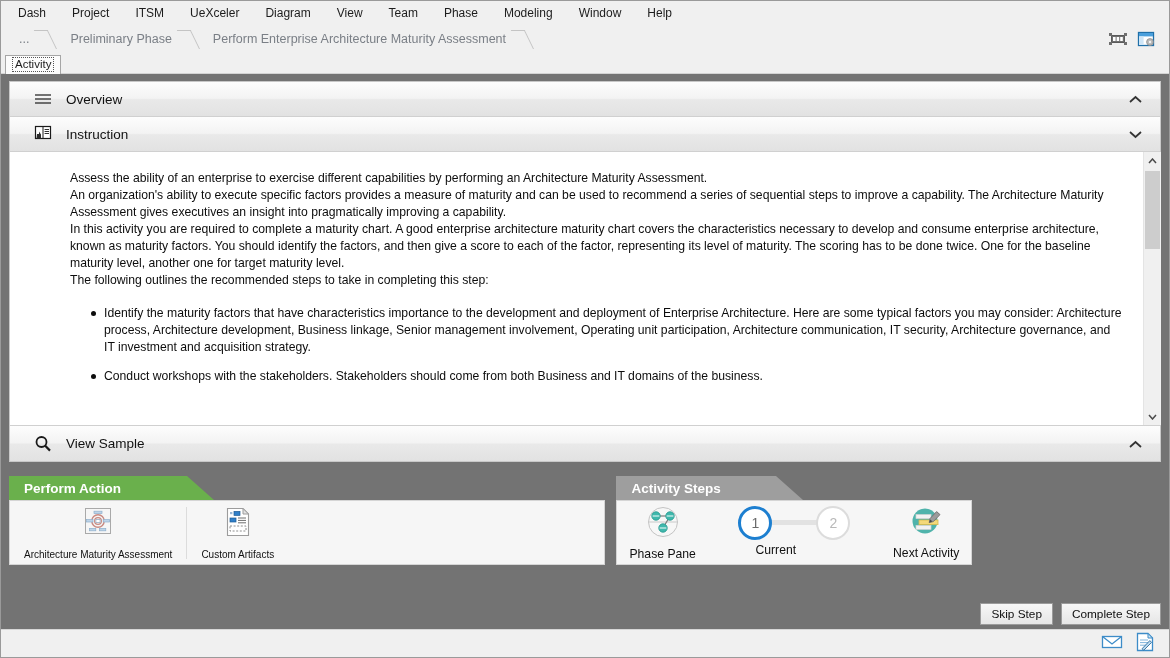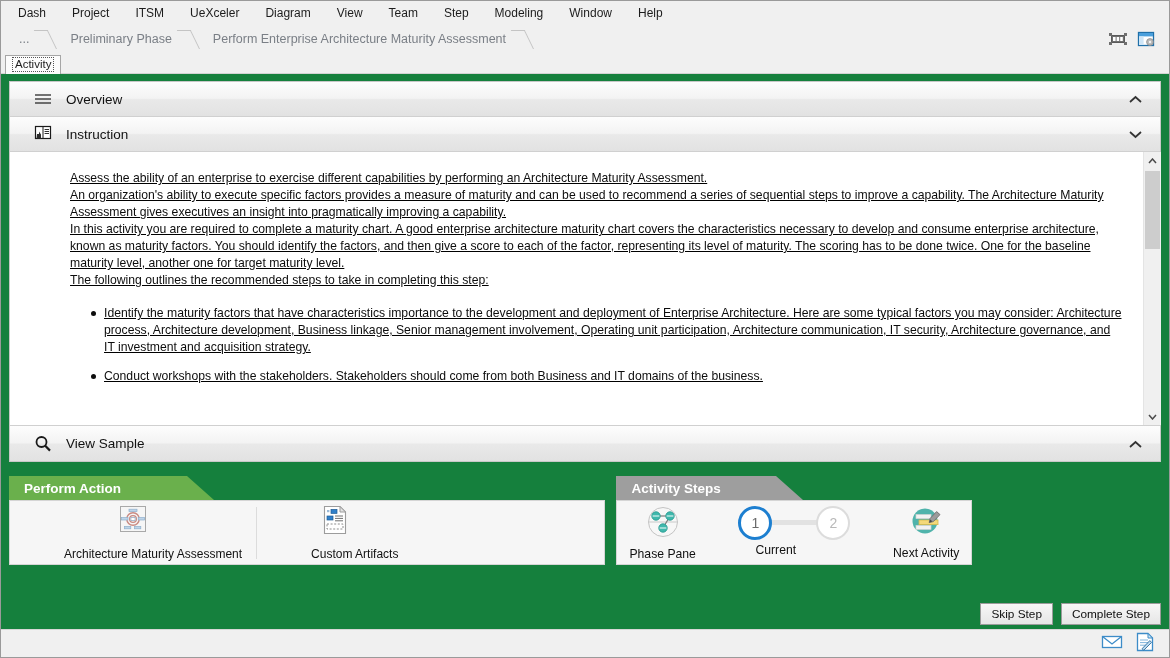--- a/index.html
+++ b/index.html
@@ -158,21 +158,21 @@
     border: 1px dotted #555;
     padding: 0px 2px;
     margin: -1px -3px;
     display: inline-block;
     text-align: center;
   }
 
   
   .body-wrap {
     flex: 1 1 auto;
-    background: #15803d;
+    background: #737373;
     padding: 7px 8px 0 8px;
     display: flex;
     flex-direction: column;
     min-height: 0;
   }
   .panel-stack {
     border: 1px solid #c8c8c8;
     background: #ffffff;
     display: flex;
     flex-direction: column;
@@ -204,21 +204,20 @@
   }
 
   
   .instr-body {
     position: relative;
     background: #ffffff;
     height: 274px;
     display: flex;
     flex: 0 0 auto;
     border-bottom: 1px solid #d0d0d0;
-    text-decoration: underline;
   }
   .instr-text {
     flex: 1 1 auto;
     padding: 18px 20px 0 60px;
     overflow: hidden;
   }
   .instr-text p {
     margin: 0 0 0 0;
     font-size: 12.2px;
     line-height: 17px;
@@ -320,24 +319,23 @@
   }
   .action-item {
     display: flex;
     flex-direction: column;
     align-items: center;
     justify-content: center;
     padding: 0 14px;
     height: 100%;
   }
   .action-item .ai-label {
-    font-size: 12px;
+    font-size: 10px;
     color: #111;
     margin-top: 7px;
-    margin-left: 40px;
   }
   .action-sep {
     width: 1px;
     height: 52px;
     background: #dcdcdc;
   }
 
   .spacer-mid { flex: 1 1 auto; }
 
   .steps-panel { width: 356px; flex: 0 0 auto; }
@@ -436,21 +434,21 @@
 
 
   <div class="menubar">
     <div class="menu-item">Dash</div>
     <div class="menu-item">Project</div>
     <div class="menu-item">ITSM</div>
     <div class="menu-item">UeXceler</div>
     <div class="menu-item">Diagram</div>
     <div class="menu-item">View</div>
     <div class="menu-item">Team</div>
-    <div class="menu-item">Step</div>
+    <div class="menu-item">Phase</div>
     <div class="menu-item">Modeling</div>
     <div class="menu-item">Window</div>
     <div class="menu-item">Help</div>
   </div>
 
   <div class="crumbbar">
     <div class="crumbs">
       <div class="crumb first">...</div>
       <div class="crumb-arrow"></div>
       <div class="crumb">Preliminary Phase</div>

